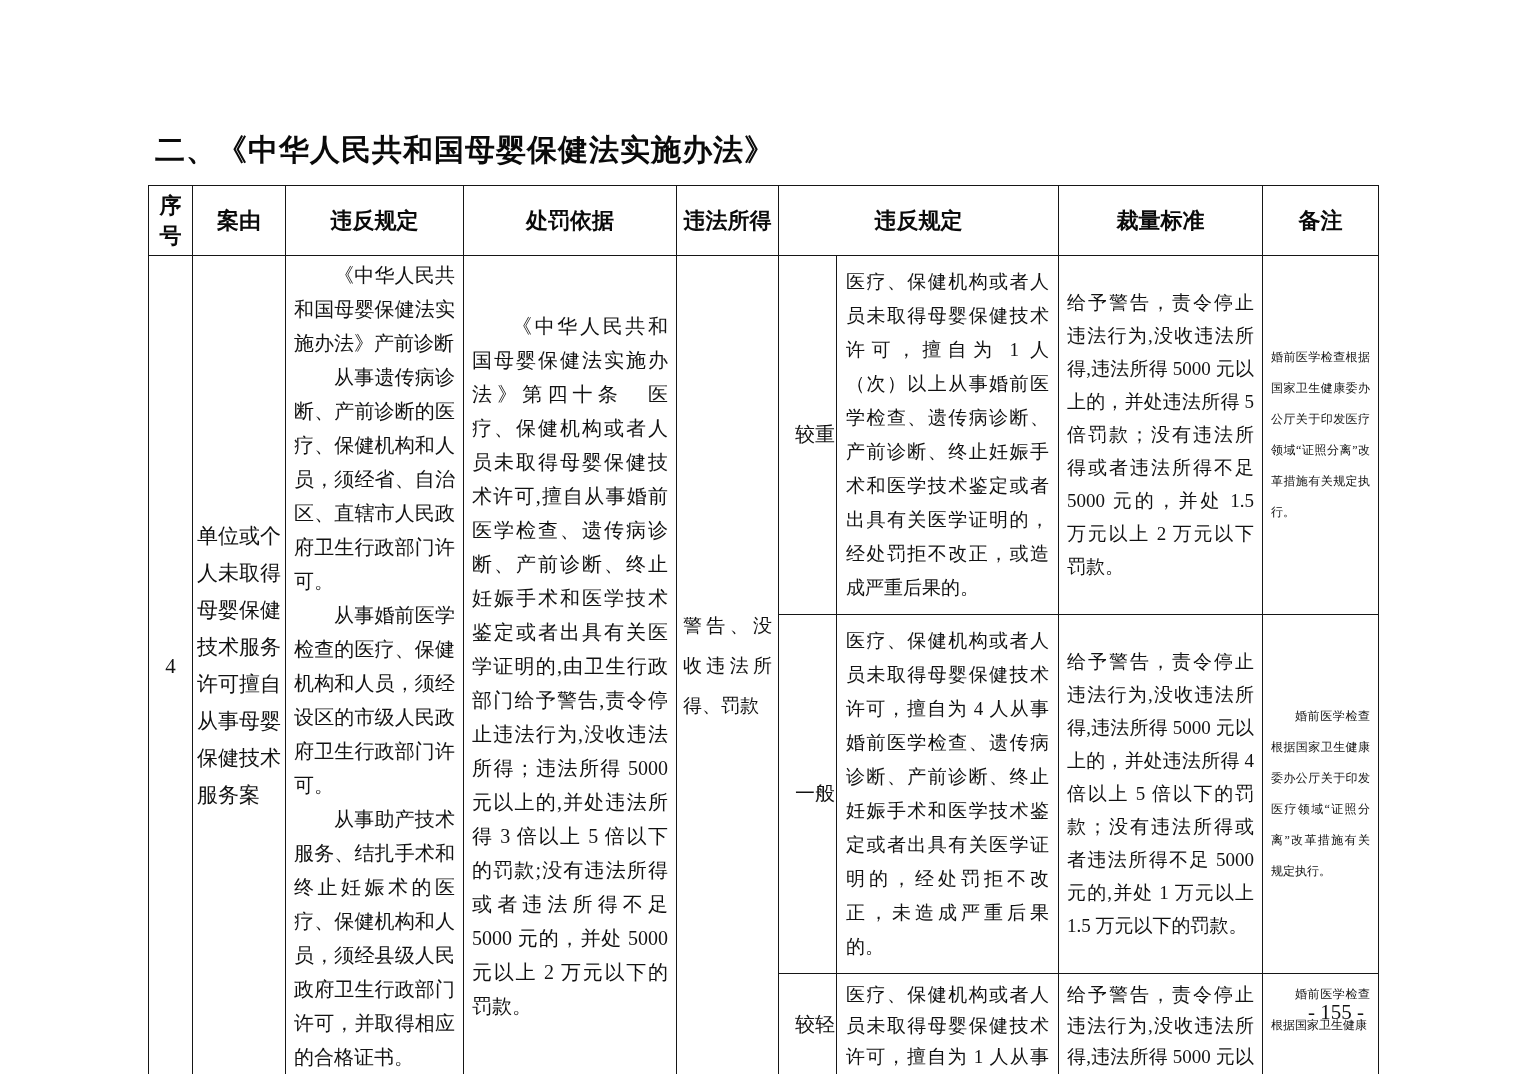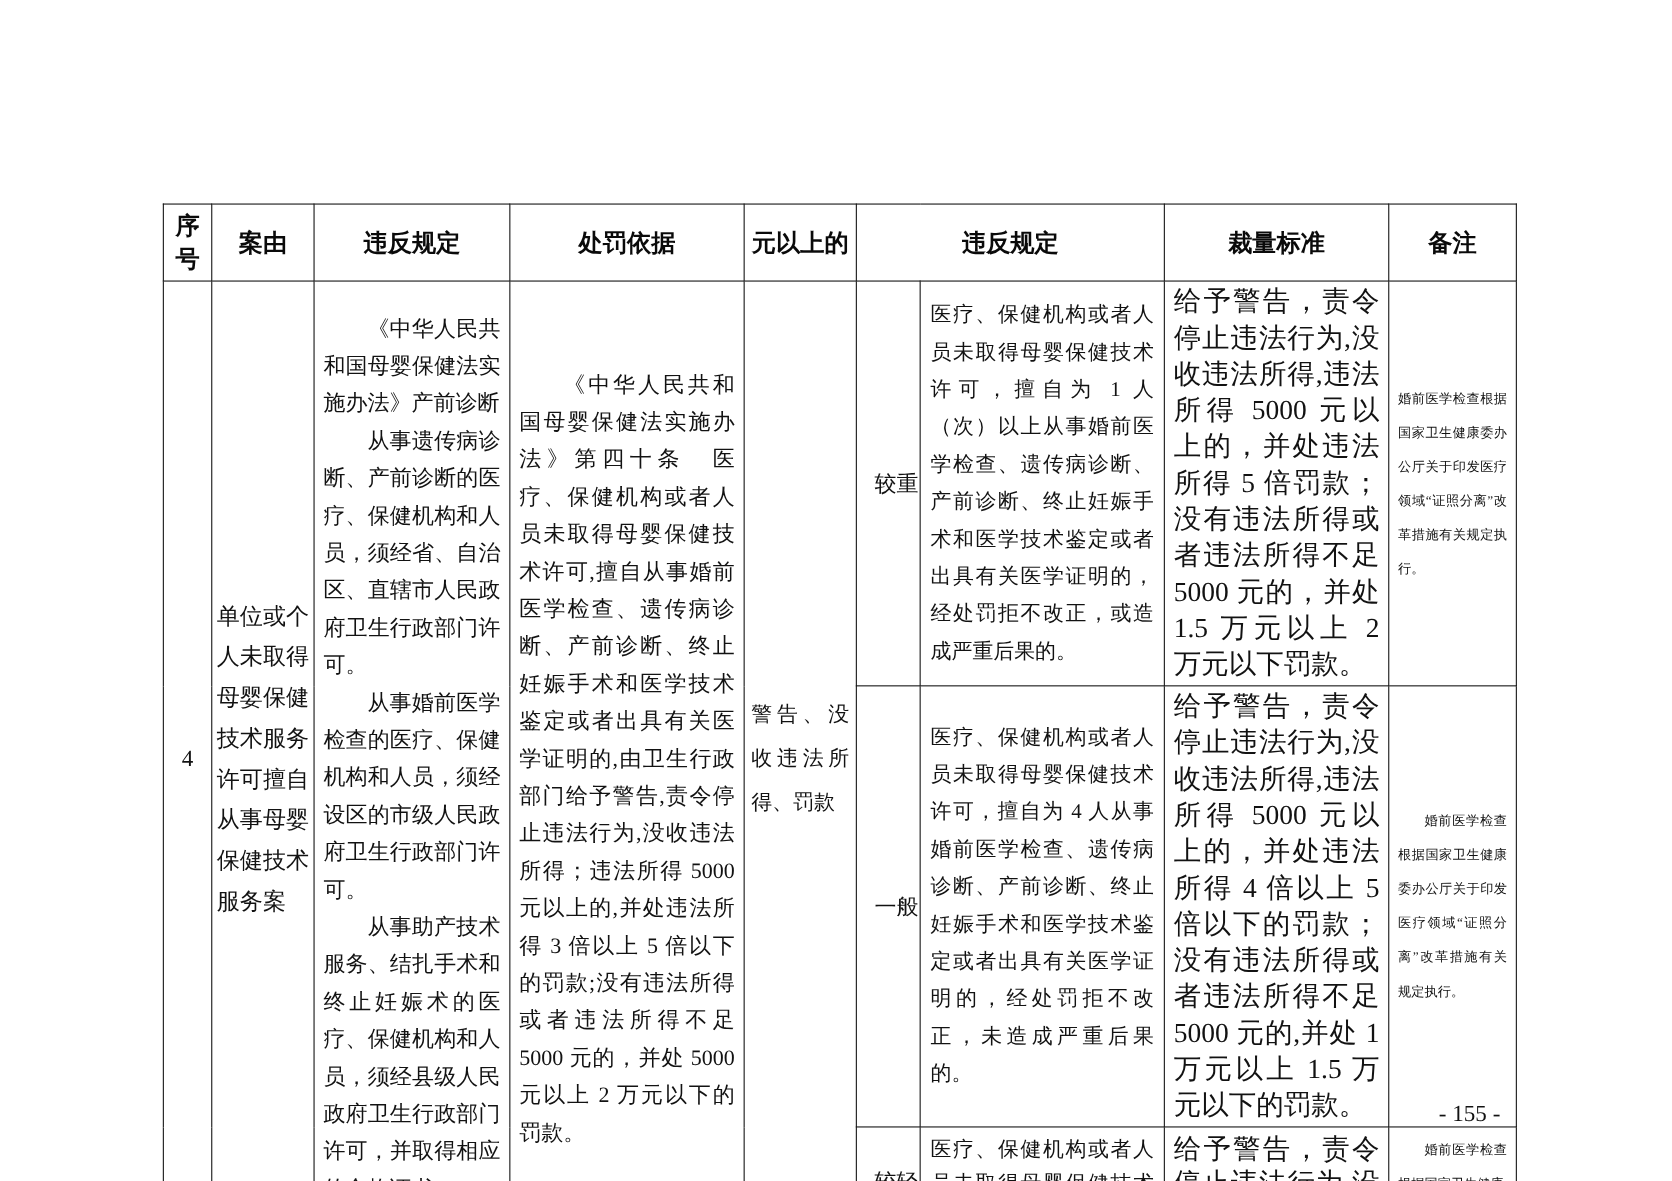--- a/index.html
+++ b/index.html
@@ -80,21 +80,21 @@
     font-size: 20px;
   }
   .c-desc {
     padding: 2px 9px;
     font-size: 19px;
     line-height: 34px;
     text-align: justify;
   }
   .c-cail {
     padding: 2px 8px;
-    font-size: 25px;
+    font-size: 19px;
     line-height: 33px;
     text-align: justify;
   }
   .c-beizhu {
     padding: 2px 8px;
     font-size: 12px;
     line-height: 31px;
     text-align: justify;
   }
   .indent { text-indent: 2em; }
@@ -108,40 +108,41 @@
     font-size: 21px;
     color: #121212;
     font-family: "Liberation Serif", "DejaVu Serif", serif;
   }
 </style>
 </head>
 <body>
 
 <div class="page">
 
+  <h1 class="title">二、《中华人民共和国母婴保健法实施办法》</h1>
 
   <table class="law-table">
     <colgroup>
       <col style="width:44px">
       <col style="width:93px">
       <col style="width:178px">
       <col style="width:213px">
       <col style="width:102px">
       <col style="width:58px">
       <col style="width:222px">
       <col style="width:204px">
       <col style="width:116px">
     </colgroup>
     <thead>
       <tr>
         <th>序号</th>
         <th>案由</th>
         <th>违反规定</th>
         <th>处罚依据</th>
-        <th>元以上的</th>
+        <th>违法所得</th>
         <th colspan="2">违反规定</th>
         <th>裁量标准</th>
         <th>备注</th>
       </tr>
     </thead>
     <tbody>
       <tr class="sub1">
         <td rowspan="3" class="c-xuhao">4</td>
         <td rowspan="3" class="c-anyou">单位或个人未取得母婴保健技术服务许可擅自从事母婴保健技术服务案</td>
         <td rowspan="3" class="c-weifan">

